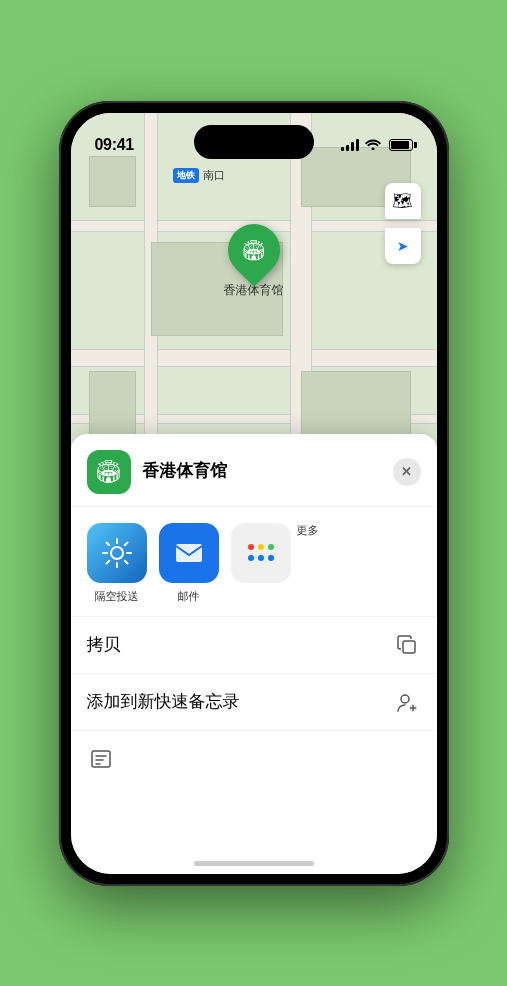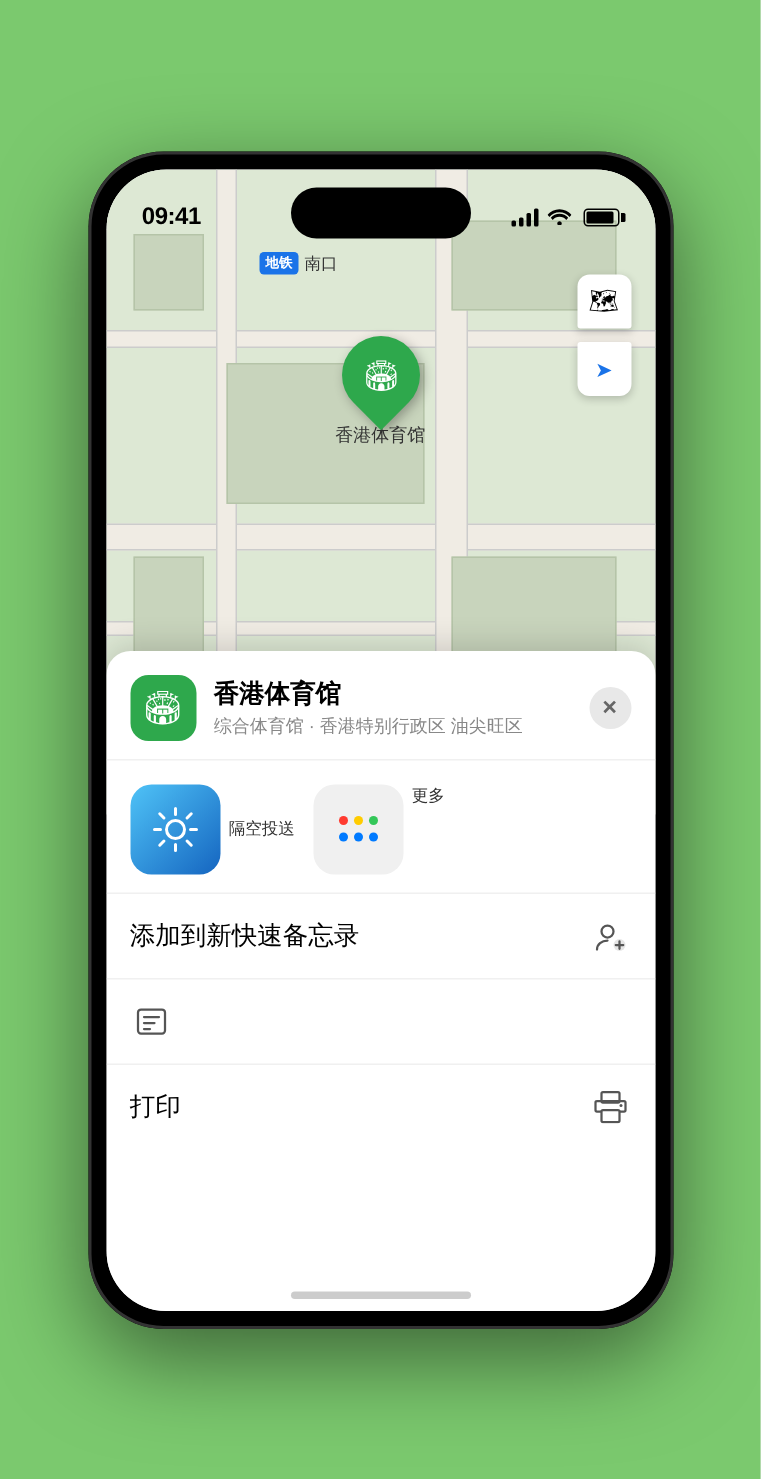--- a/index.html
+++ b/index.html
@@ -358,21 +358,21 @@
     .share-row {
       display: flex;
       padding: 16px 16px 12px;
       gap: 12px;
       overflow-x: auto;
       border-bottom: 1px solid #f0f0f0;
     }
 
     .share-app {
       display: flex;
-      flex-direction: row;
+      flex-direction: column;
       align-items: center;
       gap: 6px;
       flex-shrink: 0;
     }
 
     .app-icon {
       width: 60px;
       height: 60px;
       border-radius: 14px;
       display: flex;
@@ -579,38 +579,46 @@
     </div>
 
     <div class="bottom-sheet">
 
       <div class="venue-header">
         <div class="venue-icon">
           <span>🏟</span>
         </div>
         <div class="venue-info">
           <div class="venue-name">香港体育馆</div>
-          <div class="venue-desc">综合体育馆 · 香港特别行政区 油尖旺区</div>
         </div>
         <div class="close-btn">✕</div>
       </div>
 
       <div class="share-row">
 
         <div class="share-app">
           <div class="app-icon airdrop">
             <svg width="32" height="32" viewBox="0 0 32 32" fill="none">
               <circle cx="16" cy="16" r="6" stroke="white" stroke-width="2" fill="none"></circle>
               <path d="M16 6 L16 2 M16 30 L16 26 M6 16 L2 16 M30 16 L26 16 M8.3 8.3 L5.5 5.5 M26.5 26.5 L23.7 23.7 M8.3 23.7 L5.5 26.5 M26.5 5.5 L23.7 8.3" stroke="white" stroke-width="2" stroke-linecap="round"></path>
             </svg>
           </div>
           <span class="app-label">隔空投送</span>
         </div>
 
 
+        <div class="share-app">
+          <div class="app-icon mail">
+            <svg width="36" height="36" viewBox="0 0 36 36" fill="none">
+              <rect x="5" y="9" width="26" height="18" rx="2" fill="white" opacity="0.9"></rect>
+              <path d="M5 11L18 20L31 11" stroke="#1a73e8" stroke-width="2" fill="none"></path>
+            </svg>
+          </div>
+          <span class="app-label">邮件</span>
+        </div>
 
 
         <div class="more-apps">
           <div class="more-dots">
             <div class="dots-row">
               <div class="dot red"></div>
               <div class="dot yellow"></div>
               <div class="dot green"></div>
             </div>
             <div class="dots-row" style="margin-top:2px;">
@@ -619,20 +627,29 @@
               <div class="dot"></div>
             </div>
           </div>
           <span class="app-label">更多</span>
         </div>
 
       </div>
 
       <div class="action-list">
 
+        <div class="action-item">
+          <span class="action-label">拷贝</span>
+          <div class="action-icon">
+            <svg width="22" height="22" viewBox="0 0 22 22" fill="none">
+              <rect x="7" y="7" width="12" height="12" rx="2" stroke="#555" stroke-width="1.5" fill="none"></rect>
+              <path d="M5 15H4C2.9 15 2 14.1 2 13V4C2 2.9 2.9 2 4 2H13C14.1 2 15 2.9 15 4V5" stroke="#555" stroke-width="1.5" fill="none"></path>
+            </svg>
+          </div>
+        </div>
 
 
         <div class="action-item">
           <span class="action-label">添加到新快速备忘录</span>
           <div class="action-icon">
             <svg width="22" height="22" viewBox="0 0 22 22" fill="none">
               <circle cx="9" cy="8" r="4" stroke="#555" stroke-width="1.5" fill="none"></circle>
               <path d="M2 20C2 16.7 5.1 14 9 14" stroke="#555" stroke-width="1.5" fill="none" stroke-linecap="round"></path>
               <circle cx="17" cy="17" r="4" fill="#555" opacity="0.15"></circle>
               <path d="M17 14.5V19.5M14.5 17H19.5" stroke="#555" stroke-width="1.5" stroke-linecap="round"></path>
@@ -642,31 +659,20 @@
 
         <div class="action-item">
           <div class="action-icon">
             <svg width="22" height="22" viewBox="0 0 22 22" fill="none">
               <rect x="2" y="3" width="18" height="16" rx="2" stroke="#555" stroke-width="1.5" fill="none"></rect>
               <path d="M6 8H16M6 12H13M6 16H10" stroke="#555" stroke-width="1.5" stroke-linecap="round"></path>
             </svg>
           </div>
         </div>
 
-        <div class="action-item">
-          <span class="action-label">打印</span>
-          <div class="action-icon">
-            <svg width="22" height="22" viewBox="0 0 22 22" fill="none">
-              <rect x="5" y="1" width="12" height="7" rx="1" stroke="#555" stroke-width="1.5" fill="none"></rect>
-              <rect x="5" y="13" width="12" height="8" rx="1" stroke="#555" stroke-width="1.5" fill="none"></rect>
-              <path d="M5 14H2C1.4 14 1 13.6 1 13V8C1 7.4 1.4 7 2 7H20C20.6 7 21 7.4 21 8V13C21 13.6 20.6 14 20 14H17" stroke="#555" stroke-width="1.5" fill="none"></path>
-              <circle cx="18" cy="10" r="1" fill="#555"></circle>
-            </svg>
-          </div>
-        </div>
 
       </div>
 
     </div>
 
     <div class="home-indicator"></div>
 
   </div>
 </div>
 

